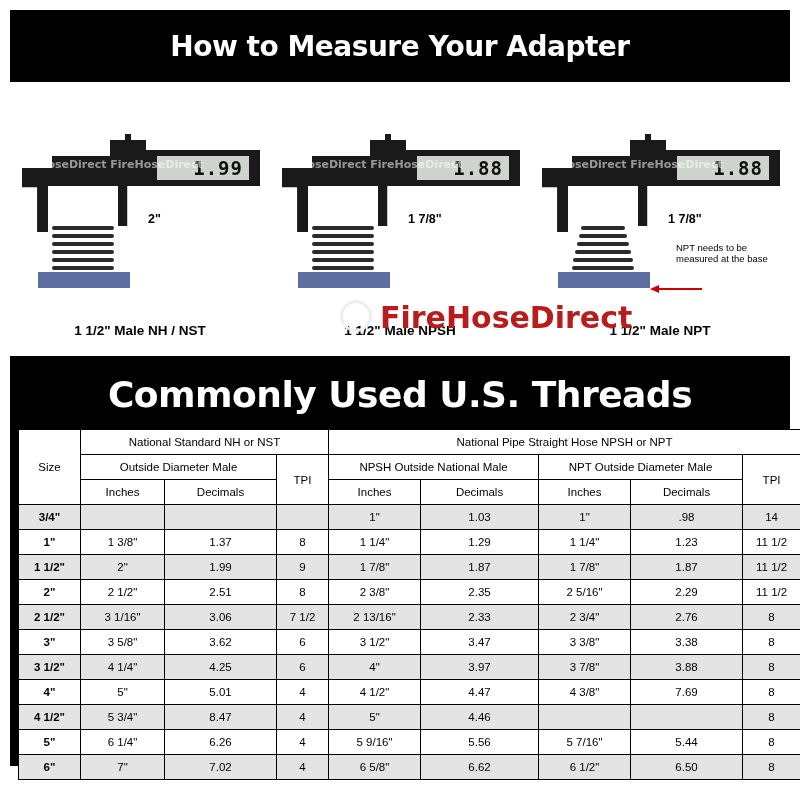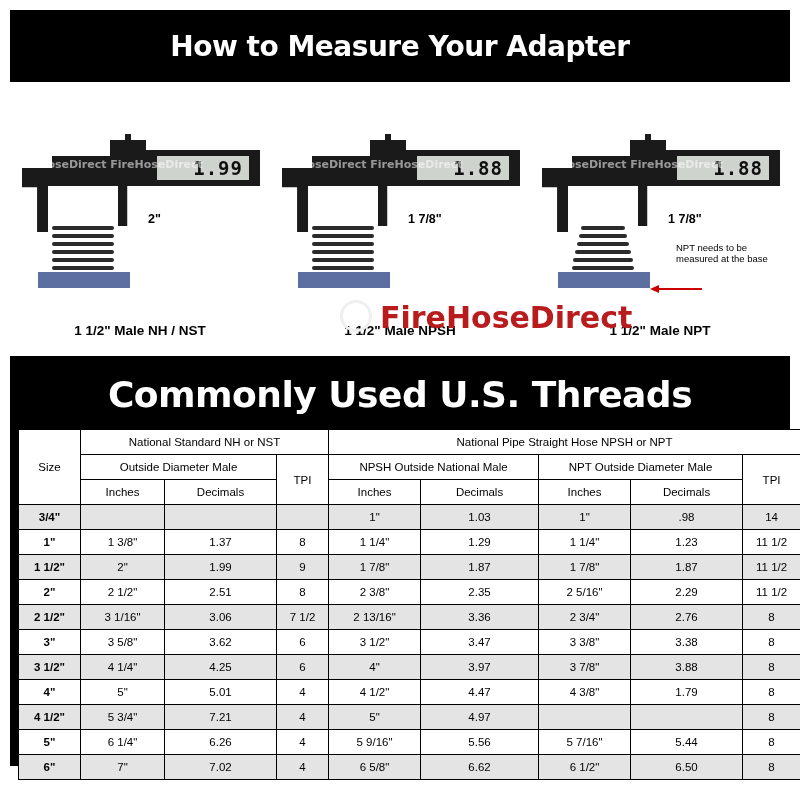--- a/index.html
+++ b/index.html
@@ -484,21 +484,21 @@
             <td>2 5/16"</td>
             <td>2.29</td>
             <td>11 1/2</td>
           </tr>
           <tr class="shade">
             <td class="size-cell">2 1/2"</td>
             <td>3 1/16"</td>
             <td>3.06</td>
             <td>7 1/2</td>
             <td>2 13/16"</td>
-            <td>3.36</td>
+            <td>2.33</td>
             <td>2 3/4"</td>
             <td>2.76</td>
             <td>8</td>
           </tr>
           <tr>
             <td class="size-cell">3"</td>
             <td>3 5/8"</td>
             <td>3.62</td>
             <td>6</td>
             <td>3 1/2"</td>
@@ -519,30 +519,30 @@
             <td>8</td>
           </tr>
           <tr>
             <td class="size-cell">4"</td>
             <td>5"</td>
             <td>5.01</td>
             <td>4</td>
             <td>4 1/2"</td>
             <td>4.47</td>
             <td>4 3/8"</td>
-            <td>1.79</td>
+            <td>7.69</td>
             <td>8</td>
           </tr>
           <tr class="shade">
             <td class="size-cell">4 1/2"</td>
             <td>5 3/4"</td>
-            <td>7.21</td>
+            <td>8.47</td>
             <td>4</td>
             <td>5"</td>
-            <td>4.97</td>
+            <td>4.46</td>
             <td></td>
             <td></td>
             <td>8</td>
           </tr>
           <tr>
             <td class="size-cell">5"</td>
             <td>6 1/4"</td>
             <td>6.26</td>
             <td>4</td>
             <td>5 9/16"</td>

